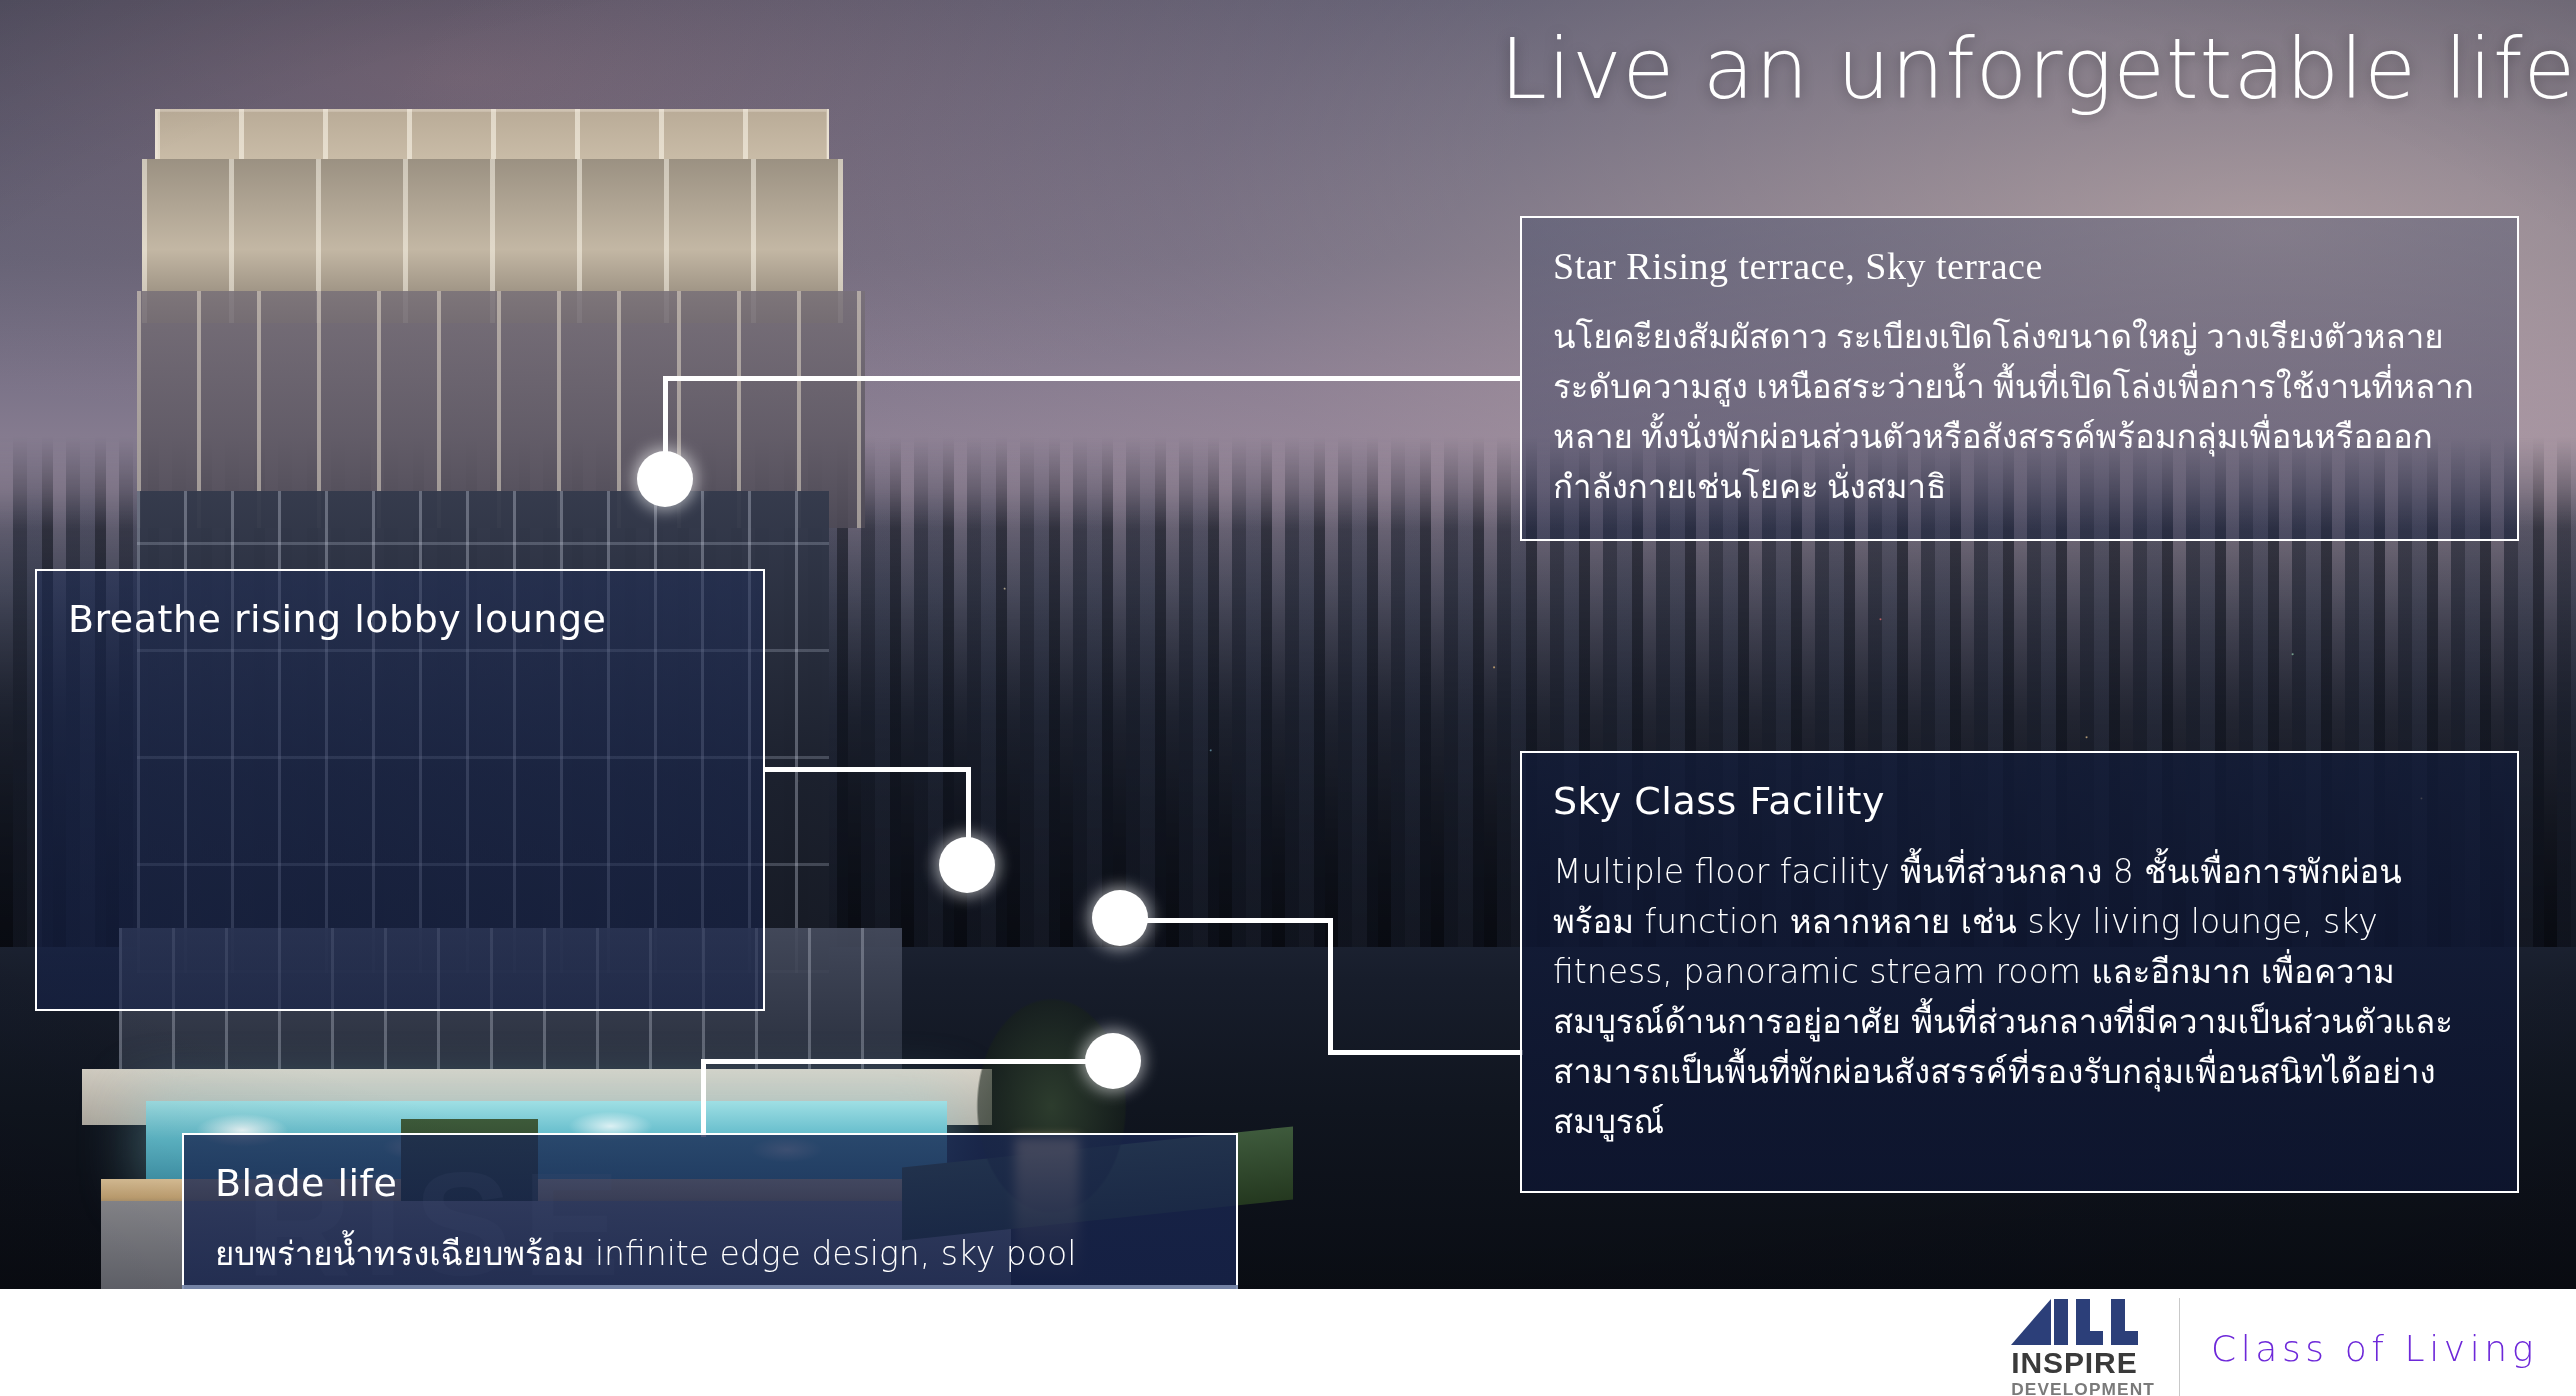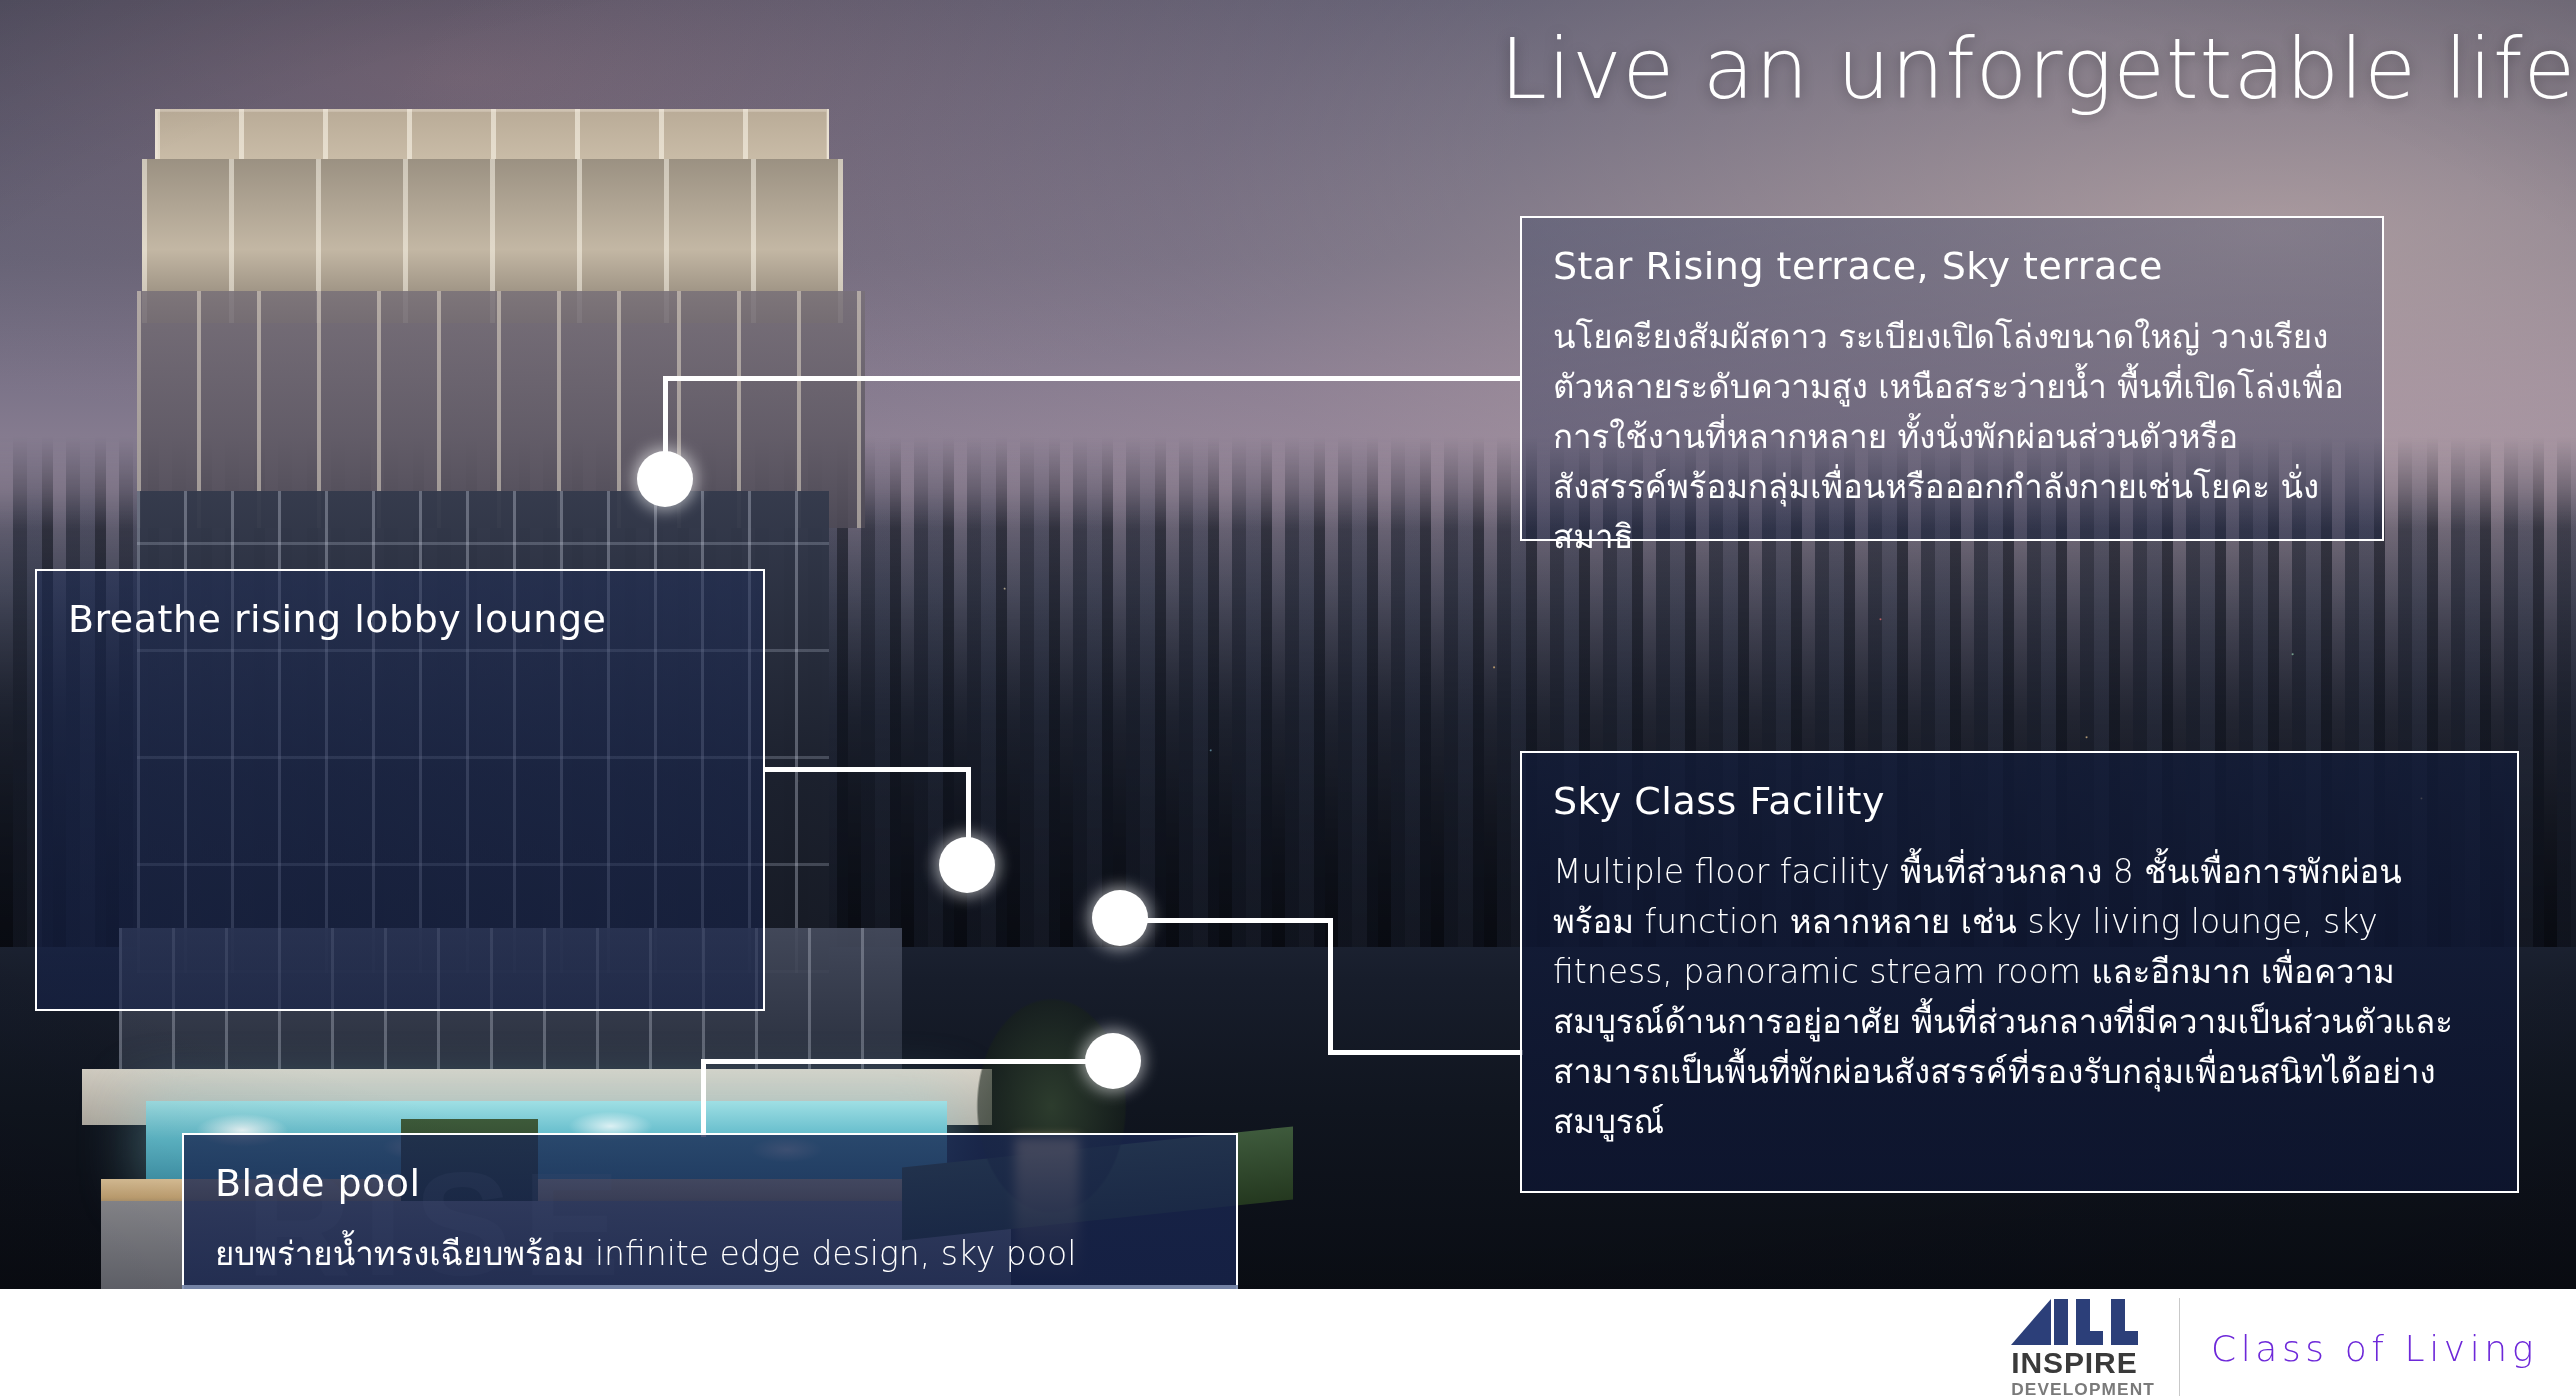--- a/index.html
+++ b/index.html
@@ -185,22 +185,22 @@
     margin:0 0 24px 0;
     white-space:nowrap;
   }
   .callout .c-body{
     font-size:33px;
     font-weight:300;
     line-height:1.52;
     margin:0;
   }
 
-  #box-star{ left:1520px; top:216px; width:864px; height:325px;
-    background:linear-gradient(180deg, rgba(44,56,92,.30) 0%, rgba(28,38,70,.42) 100%); }
+  #box-star{ left:1520px; top:216px; width:999px; height:325px;
+    background:linear-gradient(180deg, rgba(44,56,92,.30) 0%, rgba(28,38,70,.42) 100%);font-family:Liberation Serif, serif; }
   #box-lobby{ left:35px; top:533px; width:730px; height:442px;
     background:linear-gradient(180deg, rgba(30,44,86,.52) 0%, rgba(22,34,72,.62) 100%);margin-top:36px; }
   #box-sky{ left:1520px; top:751px; width:999px; height:442px;
     background:linear-gradient(180deg, rgba(18,28,58,.72) 0%, rgba(14,22,50,.82) 100%); }
   #box-pool{ left:182px; top:1133px; width:1056px; height:215px;
     background:linear-gradient(180deg, rgba(26,40,82,.78) 0%, rgba(22,34,74,.86) 100%); }
   
   #pool-band{
     position:absolute;left:182px;top:1285px;width:1056px;height:60px;
     background:rgba(124,139,172,.92);
@@ -337,21 +337,21 @@
   <div class="callout" id="box-lobby">
     <p class="c-title">Breathe rising lobby lounge</p>
   </div>
 
   <div class="callout" id="box-sky">
     <p class="c-title">Sky Class Facility</p>
     <p class="c-body">Multiple floor facility พื้นที่ส่วนกลาง 8 ชั้นเพื่อการพักผ่อน พร้อม function หลากหลาย เช่น sky living lounge, sky fitness, panoramic stream room และอีกมาก เพื่อความสมบูรณ์ด้านการอยู่อาศัย พื้นที่ส่วนกลางที่มีความเป็นส่วนตัวและสามารถเป็นพื้นที่พักผ่อนสังสรรค์ที่รองรับกลุ่มเพื่อนสนิทได้อย่างสมบูรณ์</p>
   </div>
 
   <div class="callout" id="box-pool">
-    <p class="c-title">Blade pool</p>
+    <p class="c-title">Blade life</p>
     <p class="c-body">ยบพร่ายน้ำทรงเฉียบพร้อม infinite edge design, sky pool</p>
   </div>
   <div id="pool-band"></div>
   <div id="pool-band-text">พร้อมบรรยากาศขอบน้ำแตะขอบฟ้าวิวเมืองที่สวยงาม</div>
 
   <div id="footer"></div>
   <div id="logo-block">
     <div id="logo-mark">
       <div id="logo-all">
         <div class="tri"></div>

